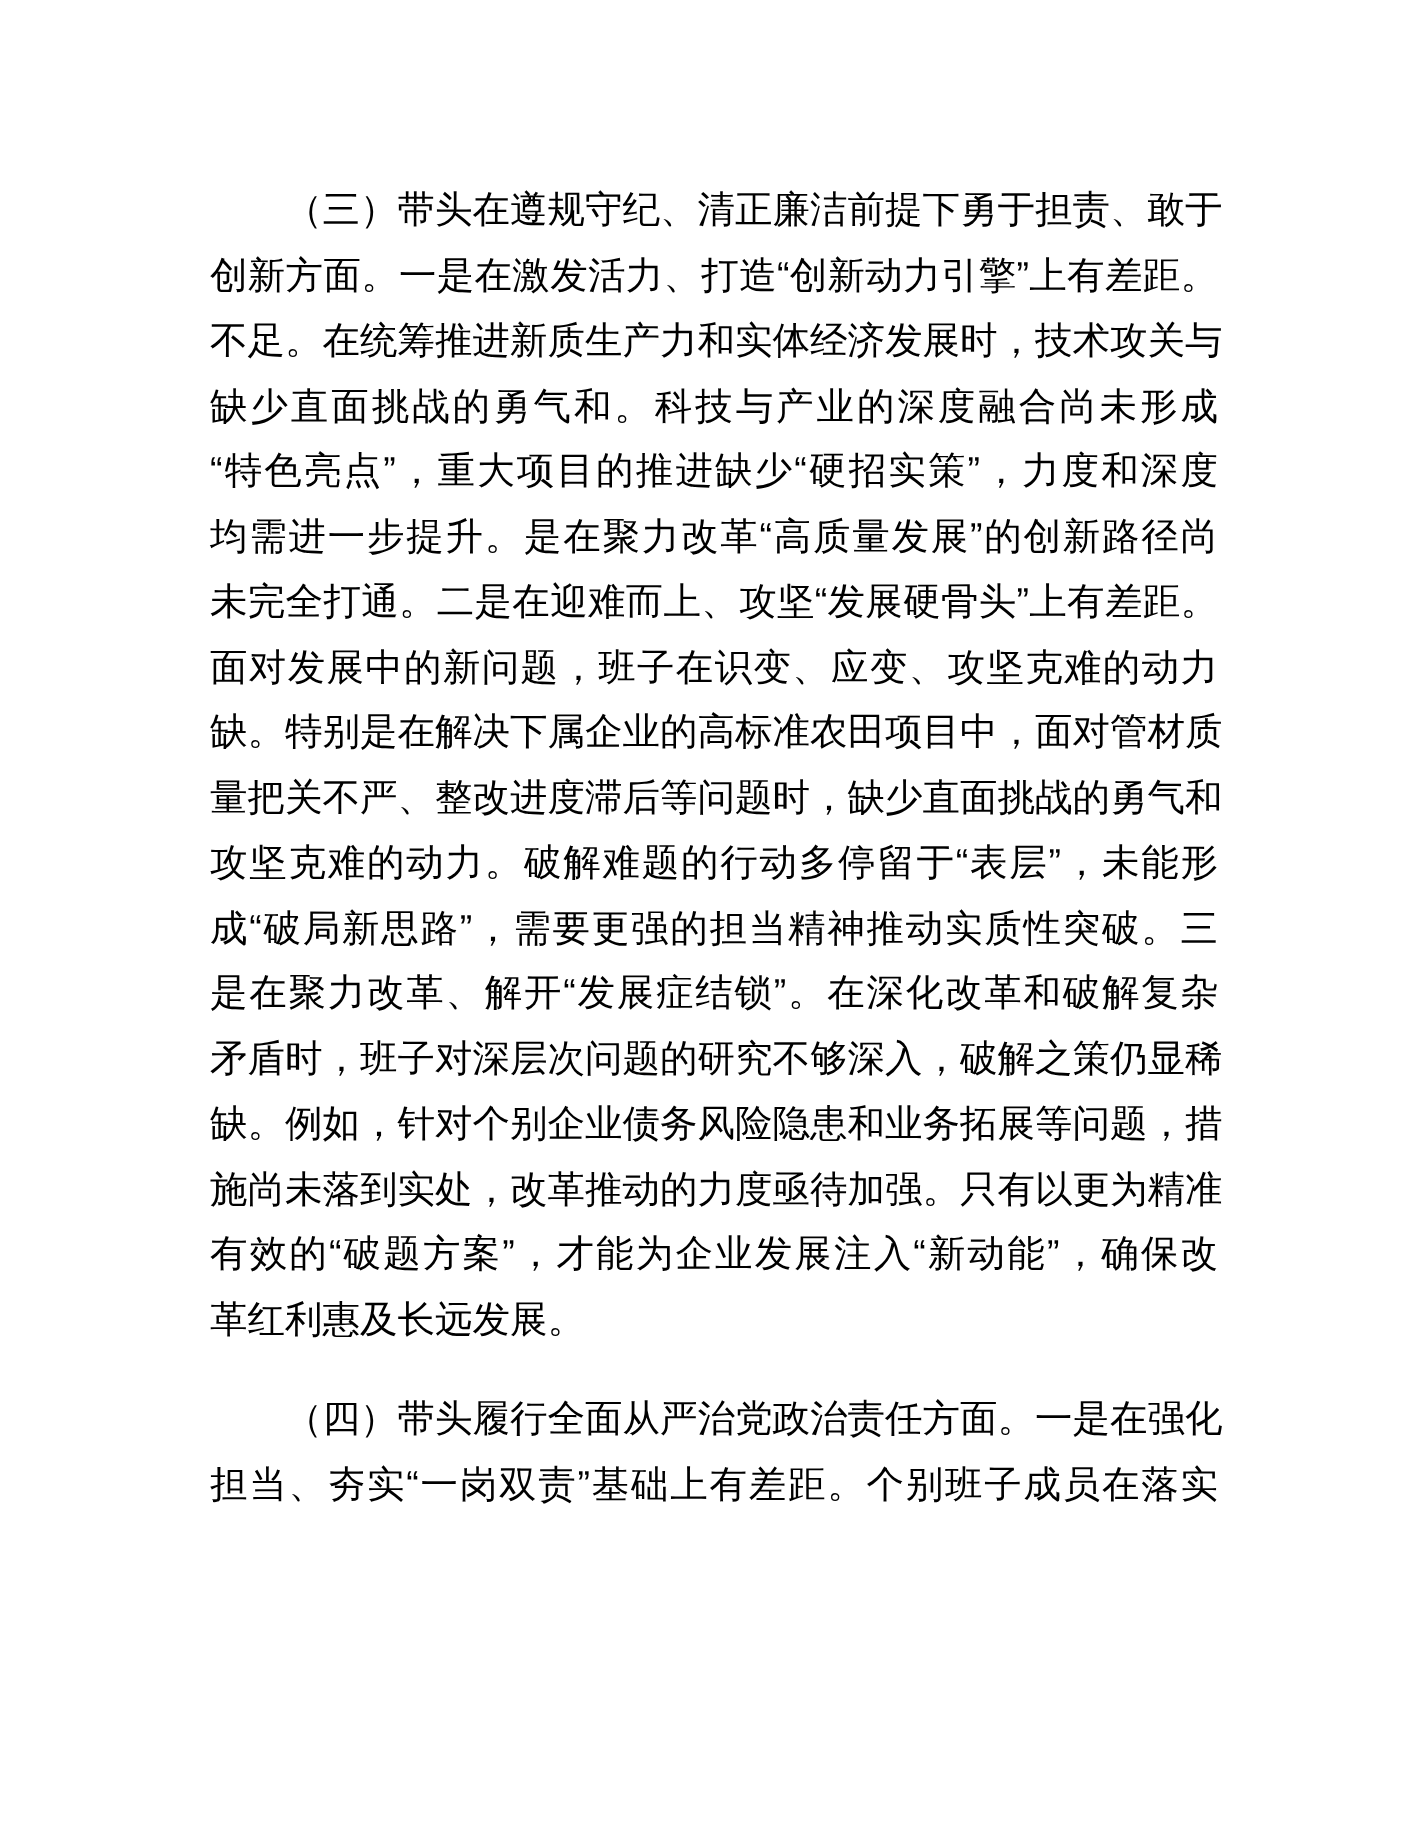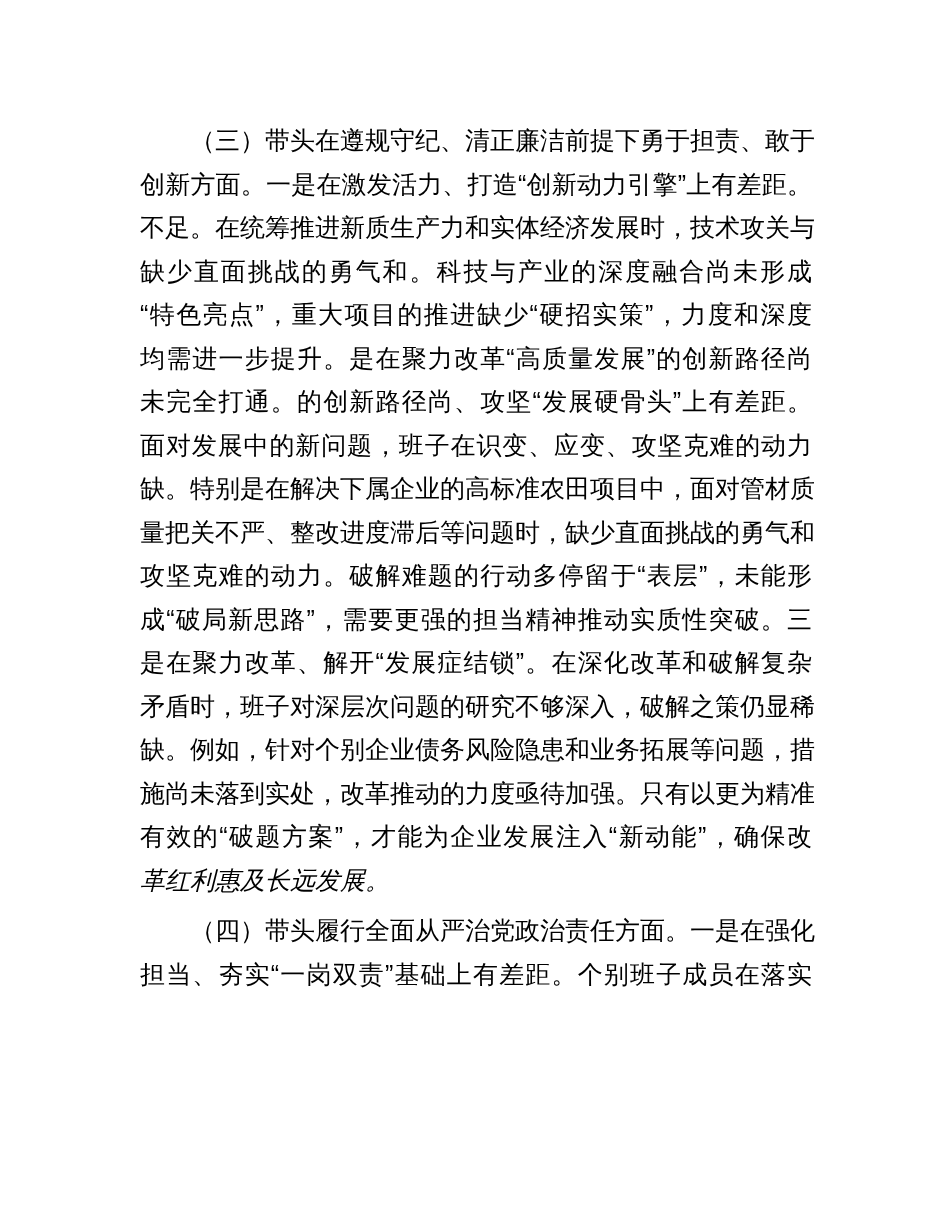--- a/index.html
+++ b/index.html
@@ -25,52 +25,51 @@
     top: 119px;
     width: 672px;
     color: #000000;
     font-size: 25px;
     font-weight: 400;
   }
   .para {
     margin: 0;
   }
   .para + .para {
-    margin-top: 7px;
+    margin-top: 23px;
   }
   .doc-line {
     height: 43.5px;
     line-height: 43.5px;
     white-space: nowrap;
     text-align: justify;
     text-align-last: justify;
     text-justify: inter-character;
     letter-spacing: 0;
   }
   .doc-line.first {
     text-indent: 50px; 
   }
   .doc-line.no-justify {
     text-align-last: left;
-    font-style: italic;
   }
 </style>
 </head>
 <body>
 
 <div class="page">
   <div class="doc">
       <div class="para">
         <div class="doc-line first">（三）带头在遵规守纪、清正廉洁前提下勇于担责、敢于</div>
         <div class="doc-line">创新方面。一是在激发活力、打造“创新动力引擎”上有差距。</div>
         <div class="doc-line">不足。在统筹推进新质生产力和实体经济发展时，技术攻关与</div>
         <div class="doc-line">缺少直面挑战的勇气和。科技与产业的深度融合尚未形成</div>
         <div class="doc-line">“特色亮点”，重大项目的推进缺少“硬招实策”，力度和深度</div>
         <div class="doc-line">均需进一步提升。是在聚力改革“高质量发展”的创新路径尚</div>
-        <div class="doc-line">未完全打通。的创新路径尚、攻坚“发展硬骨头”上有差距。</div>
+        <div class="doc-line">未完全打通。二是在迎难而上、攻坚“发展硬骨头”上有差距。</div>
         <div class="doc-line">面对发展中的新问题，班子在识变、应变、攻坚克难的动力</div>
         <div class="doc-line">缺。特别是在解决下属企业的高标准农田项目中，面对管材质</div>
         <div class="doc-line">量把关不严、整改进度滞后等问题时，缺少直面挑战的勇气和</div>
         <div class="doc-line">攻坚克难的动力。破解难题的行动多停留于“表层”，未能形</div>
         <div class="doc-line">成“破局新思路”，需要更强的担当精神推动实质性突破。三</div>
         <div class="doc-line">是在聚力改革、解开“发展症结锁”。在深化改革和破解复杂</div>
         <div class="doc-line">矛盾时，班子对深层次问题的研究不够深入，破解之策仍显稀</div>
         <div class="doc-line">缺。例如，针对个别企业债务风险隐患和业务拓展等问题，措</div>
         <div class="doc-line">施尚未落到实处，改革推动的力度亟待加强。只有以更为精准</div>
         <div class="doc-line">有效的“破题方案”，才能为企业发展注入“新动能”，确保改</div>

